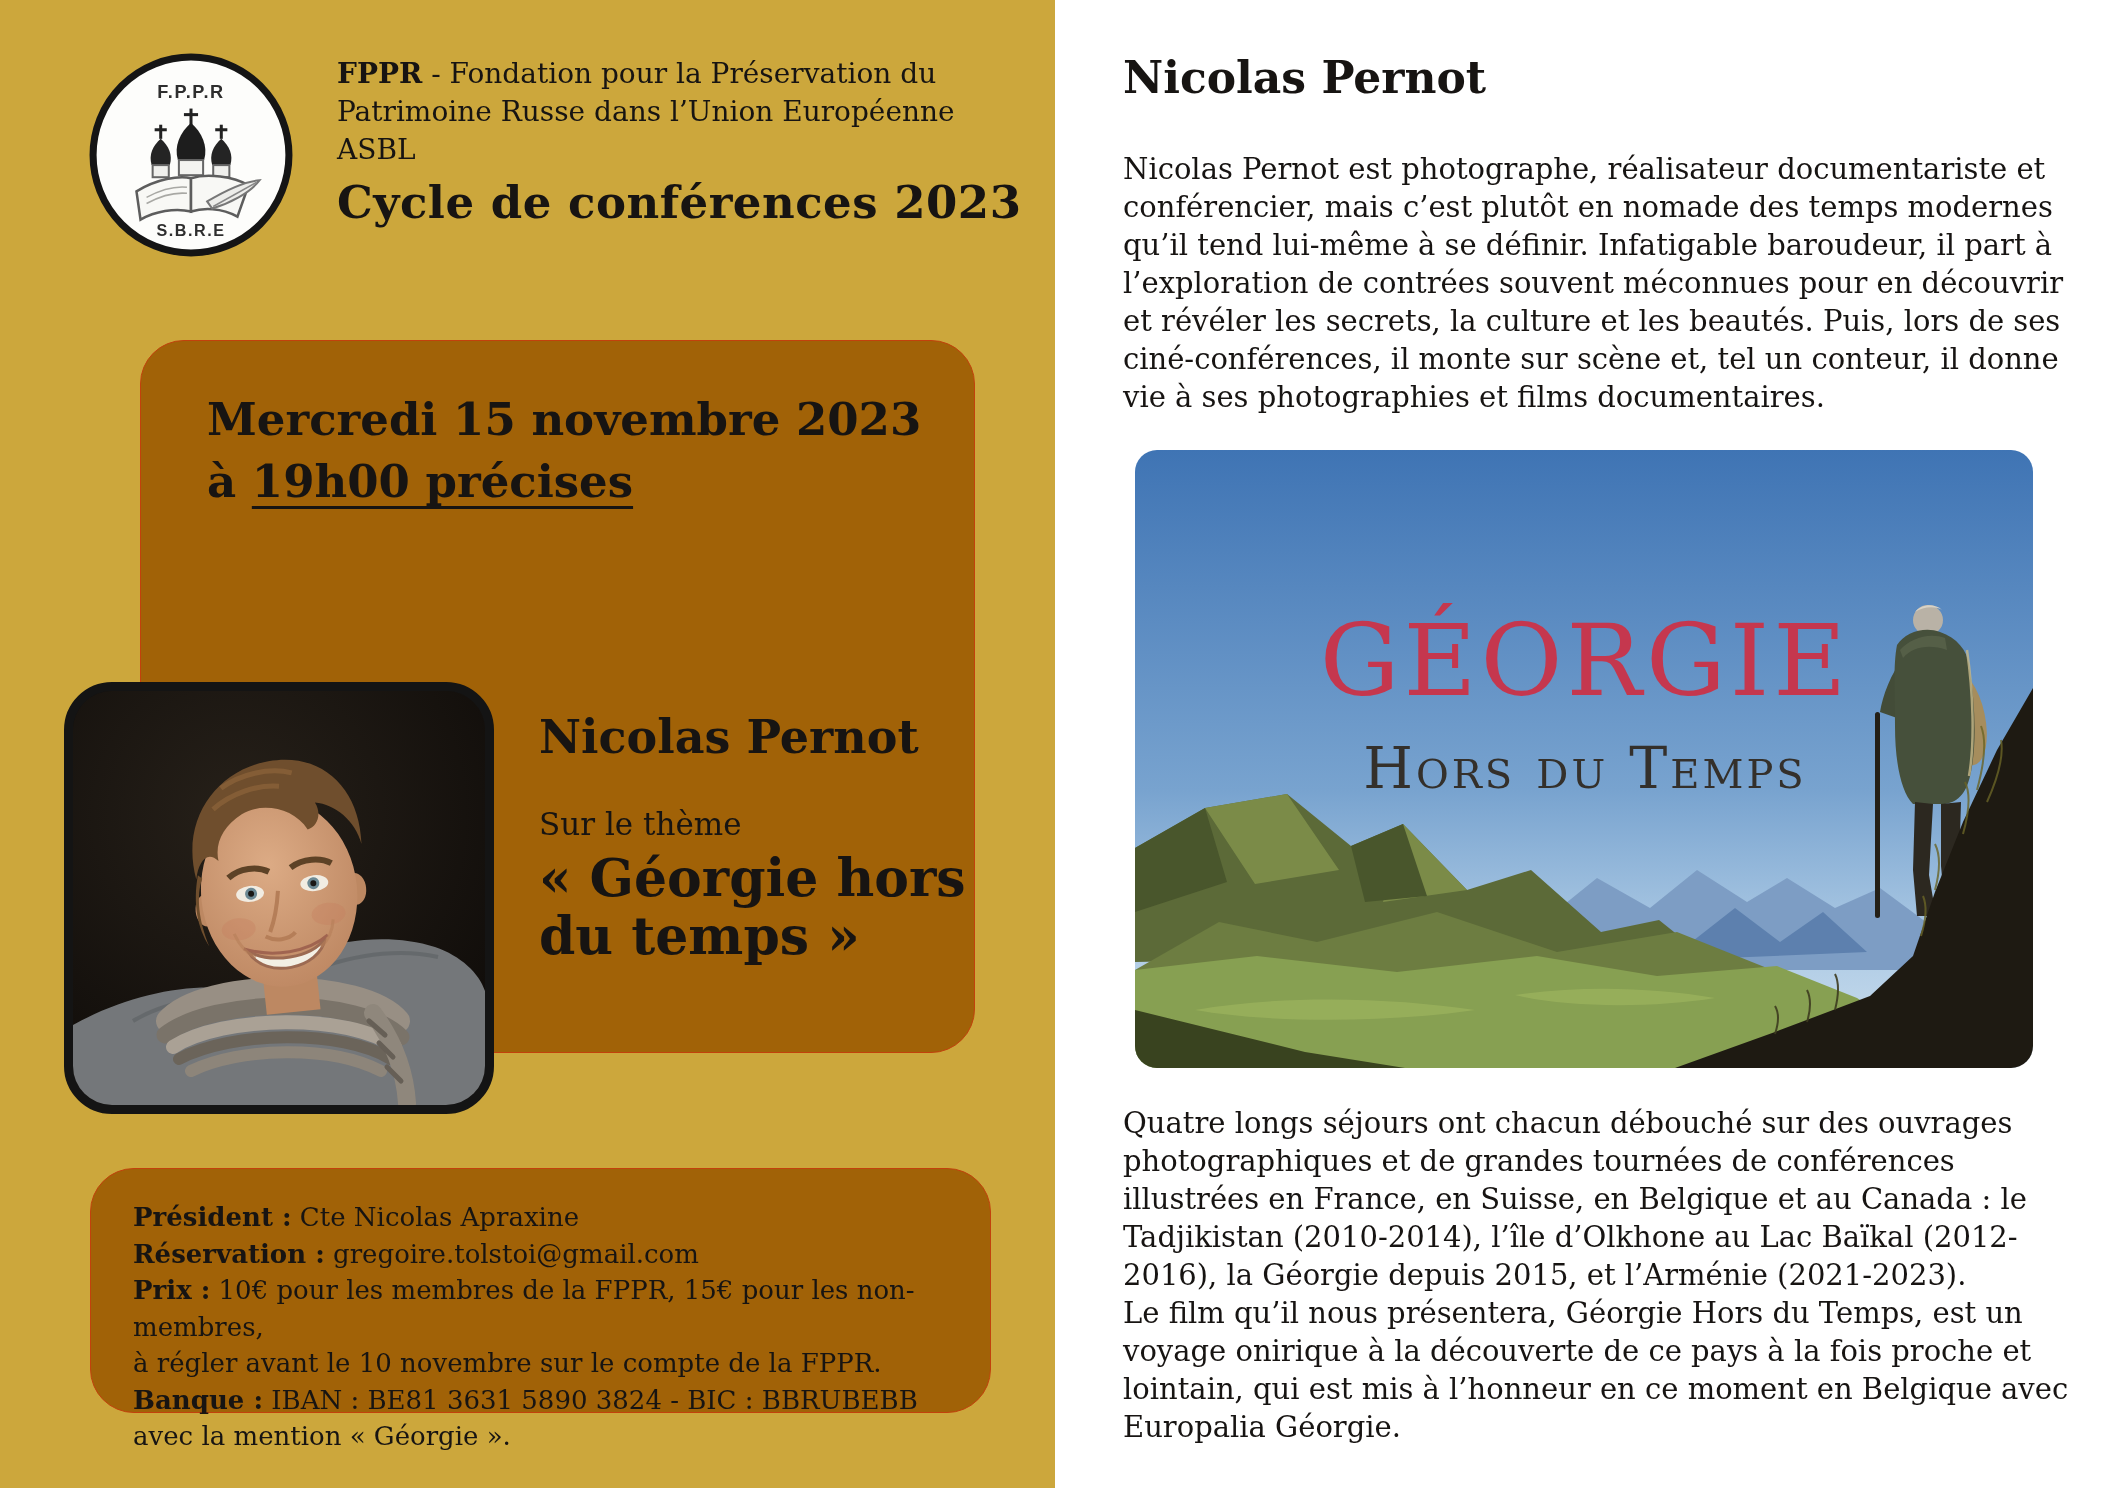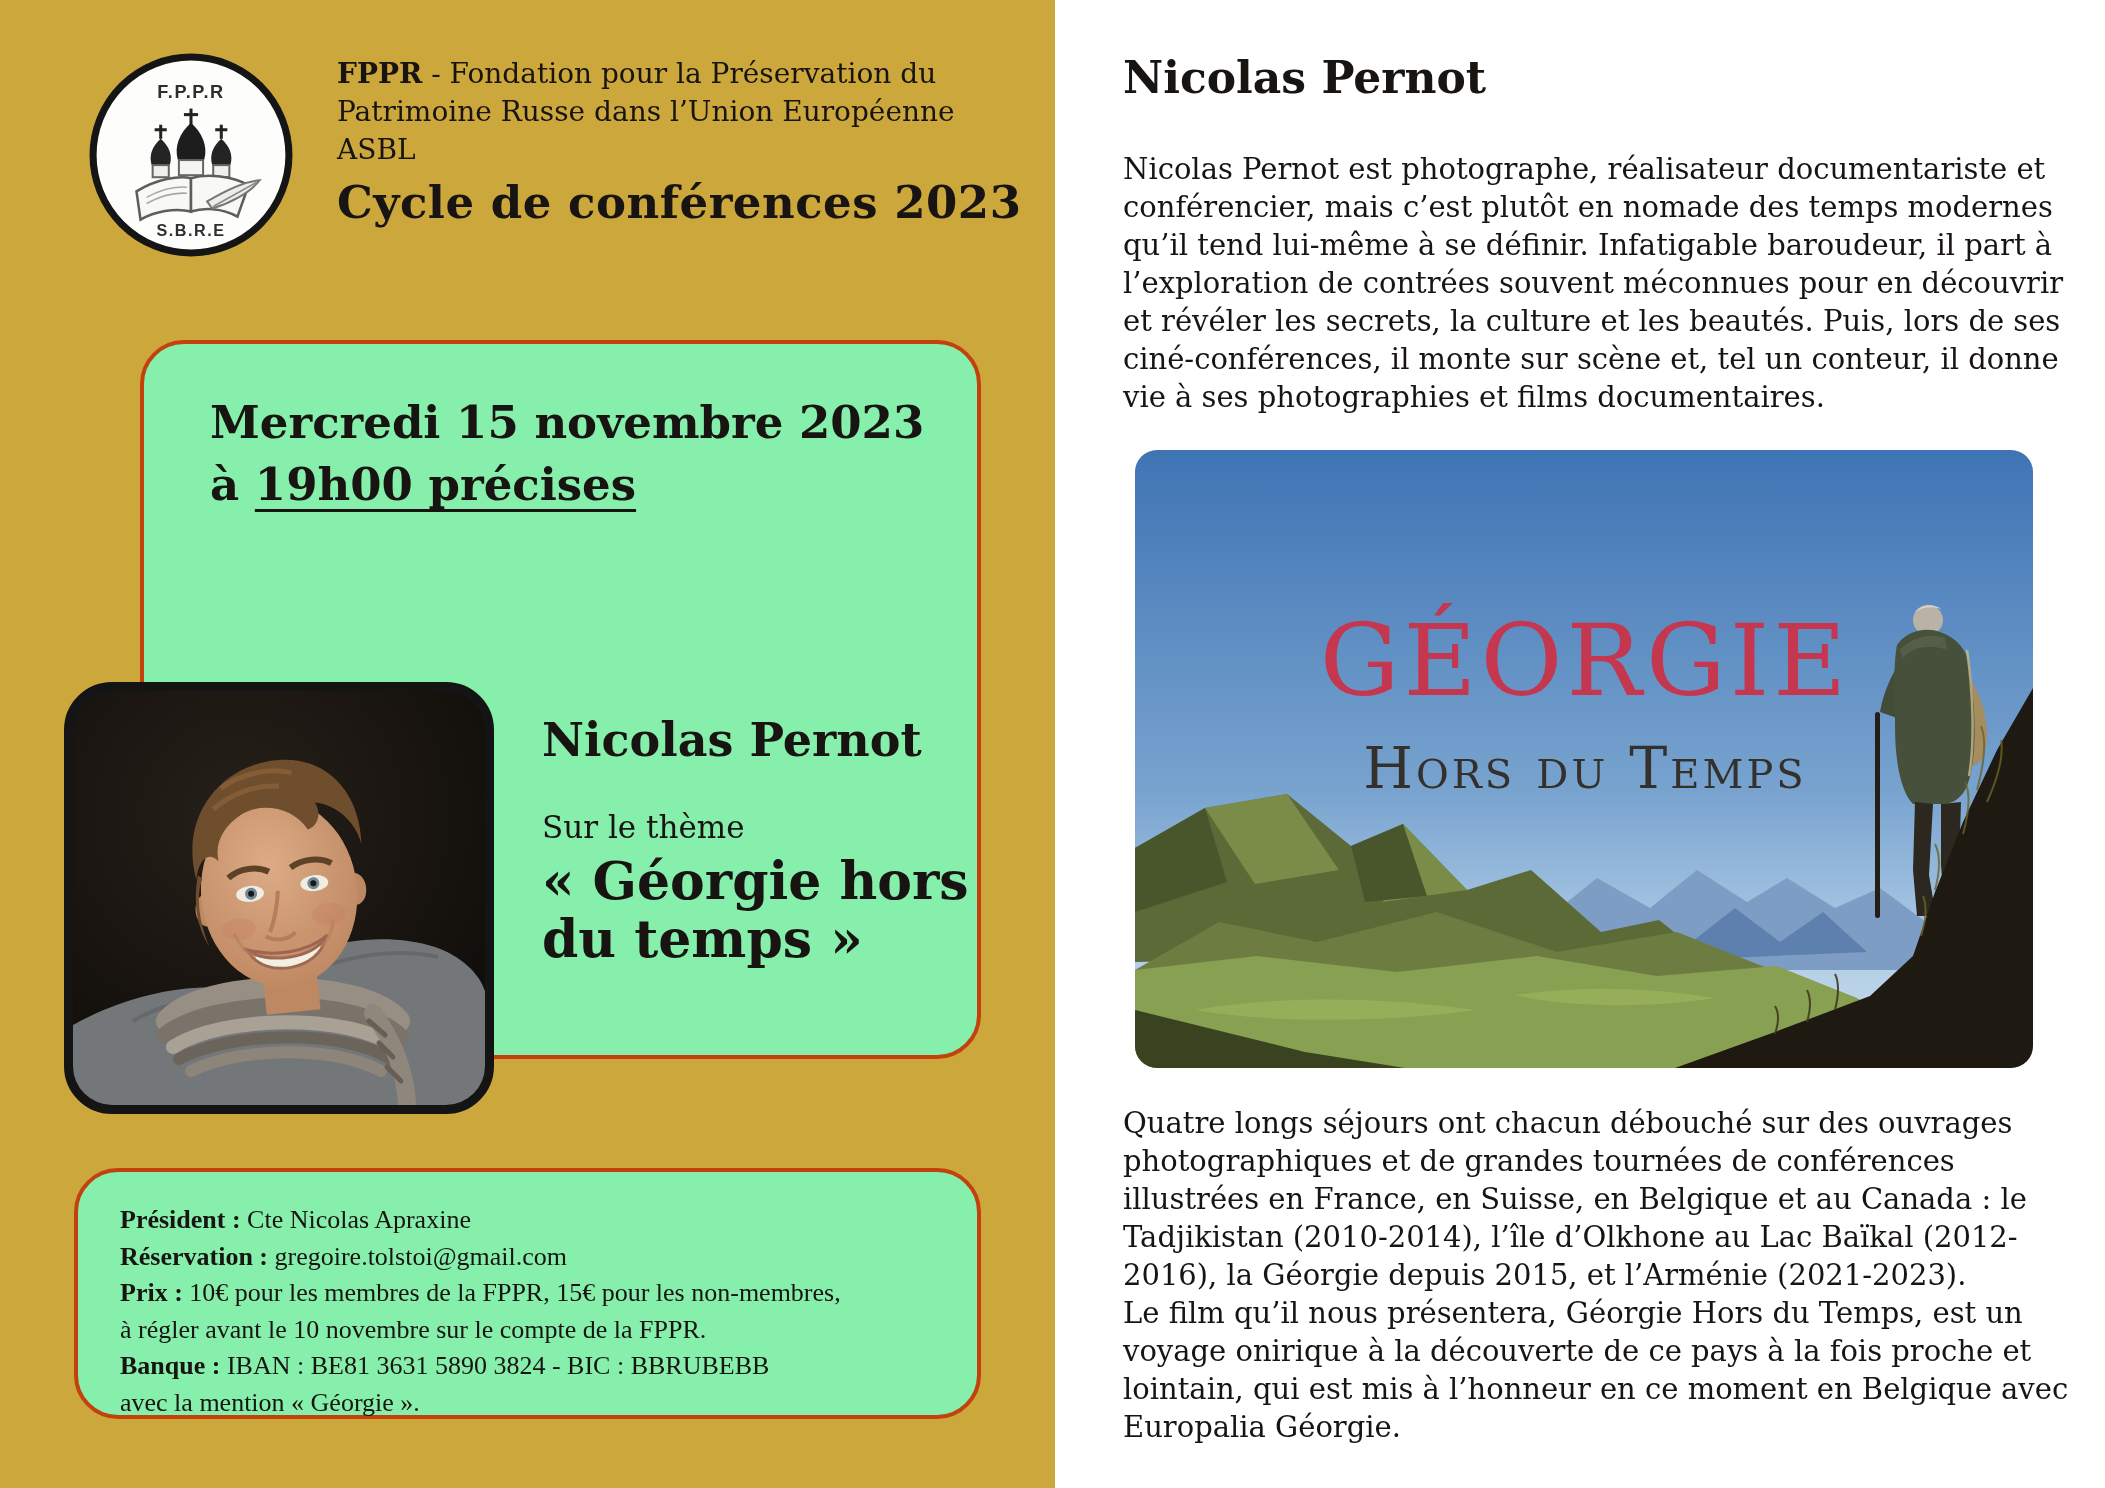--- a/index.html
+++ b/index.html
@@ -5,23 +5,23 @@
   html,body{margin:0;padding:0}
   body{
     width:2105px;height:1488px;position:relative;overflow:hidden;
     background:#ffffff;color:#171412;
     font-family:"DejaVu Serif","Liberation Serif",serif;
   }
   .gold-panel{position:absolute;left:0;top:0;width:1055px;height:1488px;background:#cca73c;}
   .logo-wrap{position:absolute;left:86px;top:50px;width:210px;height:210px;}
   .org-text{position:absolute;left:337px;top:55px;width:700px;font-size:28px;line-height:38px;}
   .series-title{position:absolute;left:337px;top:176px;font-size:45px;font-weight:bold;letter-spacing:.5px;}
-  .card{position:absolute;background:#86efac;border:4px solid #c2410c;border-radius:44px;}
+  .card{position:absolute;background:#a16207;border:1px solid #c2410c;border-radius:44px;}
   .card-event{left:140px;top:340px;width:833px;height:711px;}
-  .card-info{left:74px;top:1168px;width:899px;height:243px;font-family:Liberation Serif, serif;}
+  .card-info{left:90px;top:1168px;width:899px;height:243px;}
   .date-block{position:absolute;left:66px;top:48px;font-size:45px;font-weight:bold;line-height:62px;}
   .u{text-decoration:underline;text-decoration-thickness:3px;text-underline-offset:9px;}
   .venue-block{position:absolute;left:66px;top:244px;}
   .venue-name{font-size:40px;font-weight:bold;}
   .venue-addr{font-size:29px;margin-top:9px;}
   .film-block{position:absolute;left:398px;top:362px;width:440px;}
   .film-intro{font-size:31px;}
   .film-speaker{font-size:46px;font-weight:bold;margin-top:7px;}
   .theme-intro{font-size:31px;margin-top:42px;}
   .theme-title{font-size:52px;font-weight:bold;line-height:58px;margin-top:7px;}

